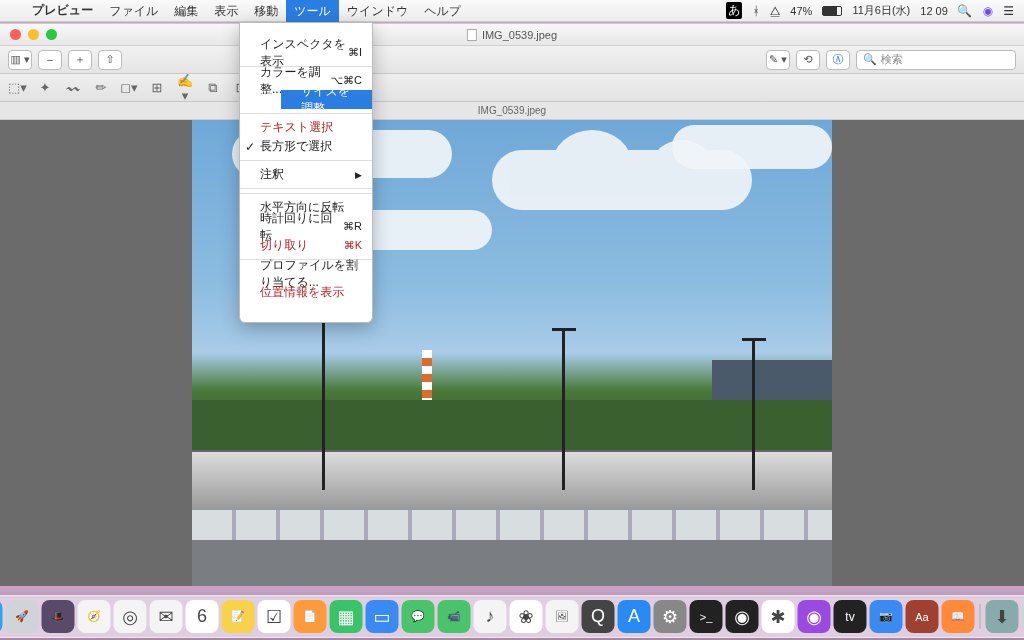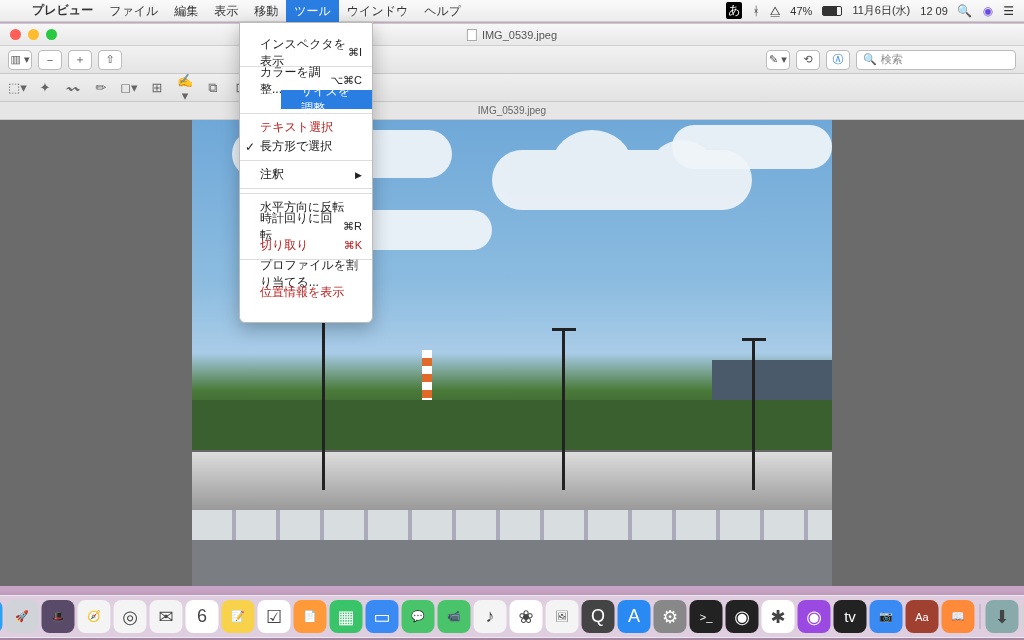--- a/index.html
+++ b/index.html
@@ -229,21 +229,21 @@
       <div class="app" style="background: rgb(244, 244, 244); color: rgb(68, 68, 68); font-size: 18px;">♪</div>
       <div class="app" style="background: rgb(255, 255, 255); color: rgb(68, 68, 68); font-size: 18px;">❀</div>
       <div class="app" style="background: rgb(244, 244, 244); color: rgb(68, 68, 68); font-size: 11px;">🖼</div>
       <div class="app" style="background: rgb(68, 68, 68); color: rgb(255, 255, 255); font-size: 18px;">Q</div>
       <div class="app" style="background: rgb(42, 138, 244); color: rgb(255, 255, 255); font-size: 18px;">A</div>
       <div class="app" style="background: rgb(136, 136, 136); color: rgb(255, 255, 255); font-size: 18px;">⚙</div>
       <div class="app" style="background: rgb(34, 34, 34); color: rgb(255, 255, 255); font-size: 11px;">&gt;_</div>
       <div class="app" style="background: rgb(34, 34, 34); color: rgb(255, 255, 255); font-size: 18px;">◉</div>
       <div class="app" style="background: rgb(255, 255, 255); color: rgb(68, 68, 68); font-size: 18px;">✱</div>
       <div class="app" style="background: rgb(154, 74, 224); color: rgb(255, 255, 255); font-size: 18px;">◉</div>
-      <div class="app" style="background: rgb(34, 34, 34); color: rgb(255, 255, 255); font-size: 15px;">tv</div>
+      <div class="app" style="background: rgb(34, 34, 34); color: rgb(255, 255, 255); font-size: 12px;">tv</div>
       <div class="app" style="background: rgb(58, 138, 244); color: rgb(255, 255, 255); font-size: 11px;">📷</div>
       <div class="app" style="background: rgb(160, 64, 48); color: rgb(255, 255, 255); font-size: 11px;">Aa</div>
       <div class="app" style="background: rgb(255, 138, 58); color: rgb(255, 255, 255); font-size: 11px;">📖</div>
       <div class="sep2"></div>
       <div class="app" style="background: rgb(136, 170, 170); color: rgb(68, 68, 68);">⬇</div>
       <div class="app" style="background: rgb(208, 212, 216); color: rgb(68, 68, 68);">🗑</div>
     </div>
 </div>
 
 </body></html>

